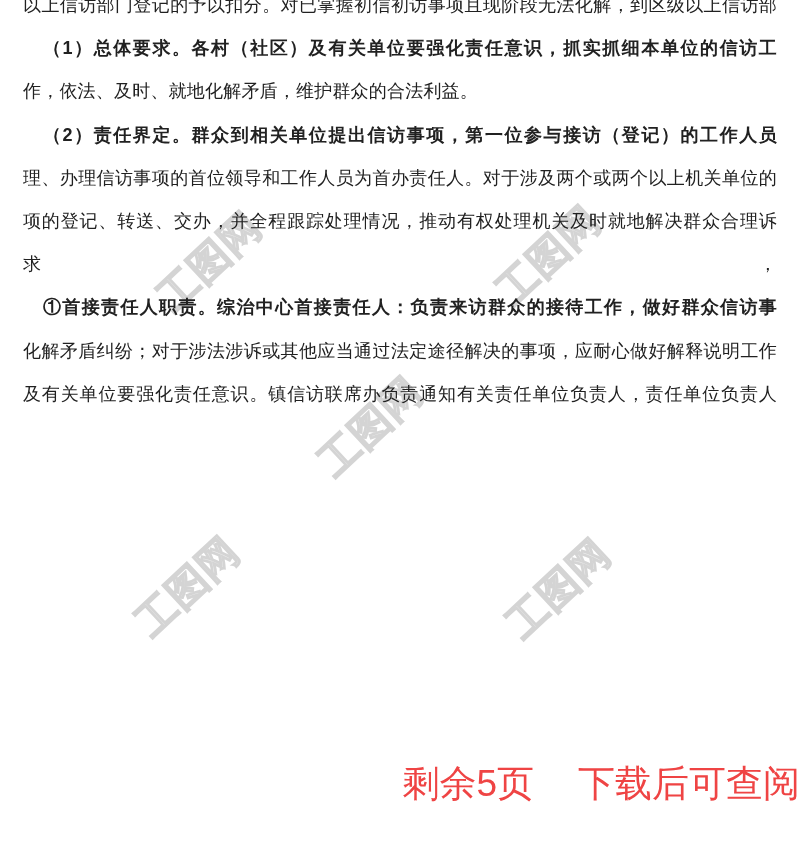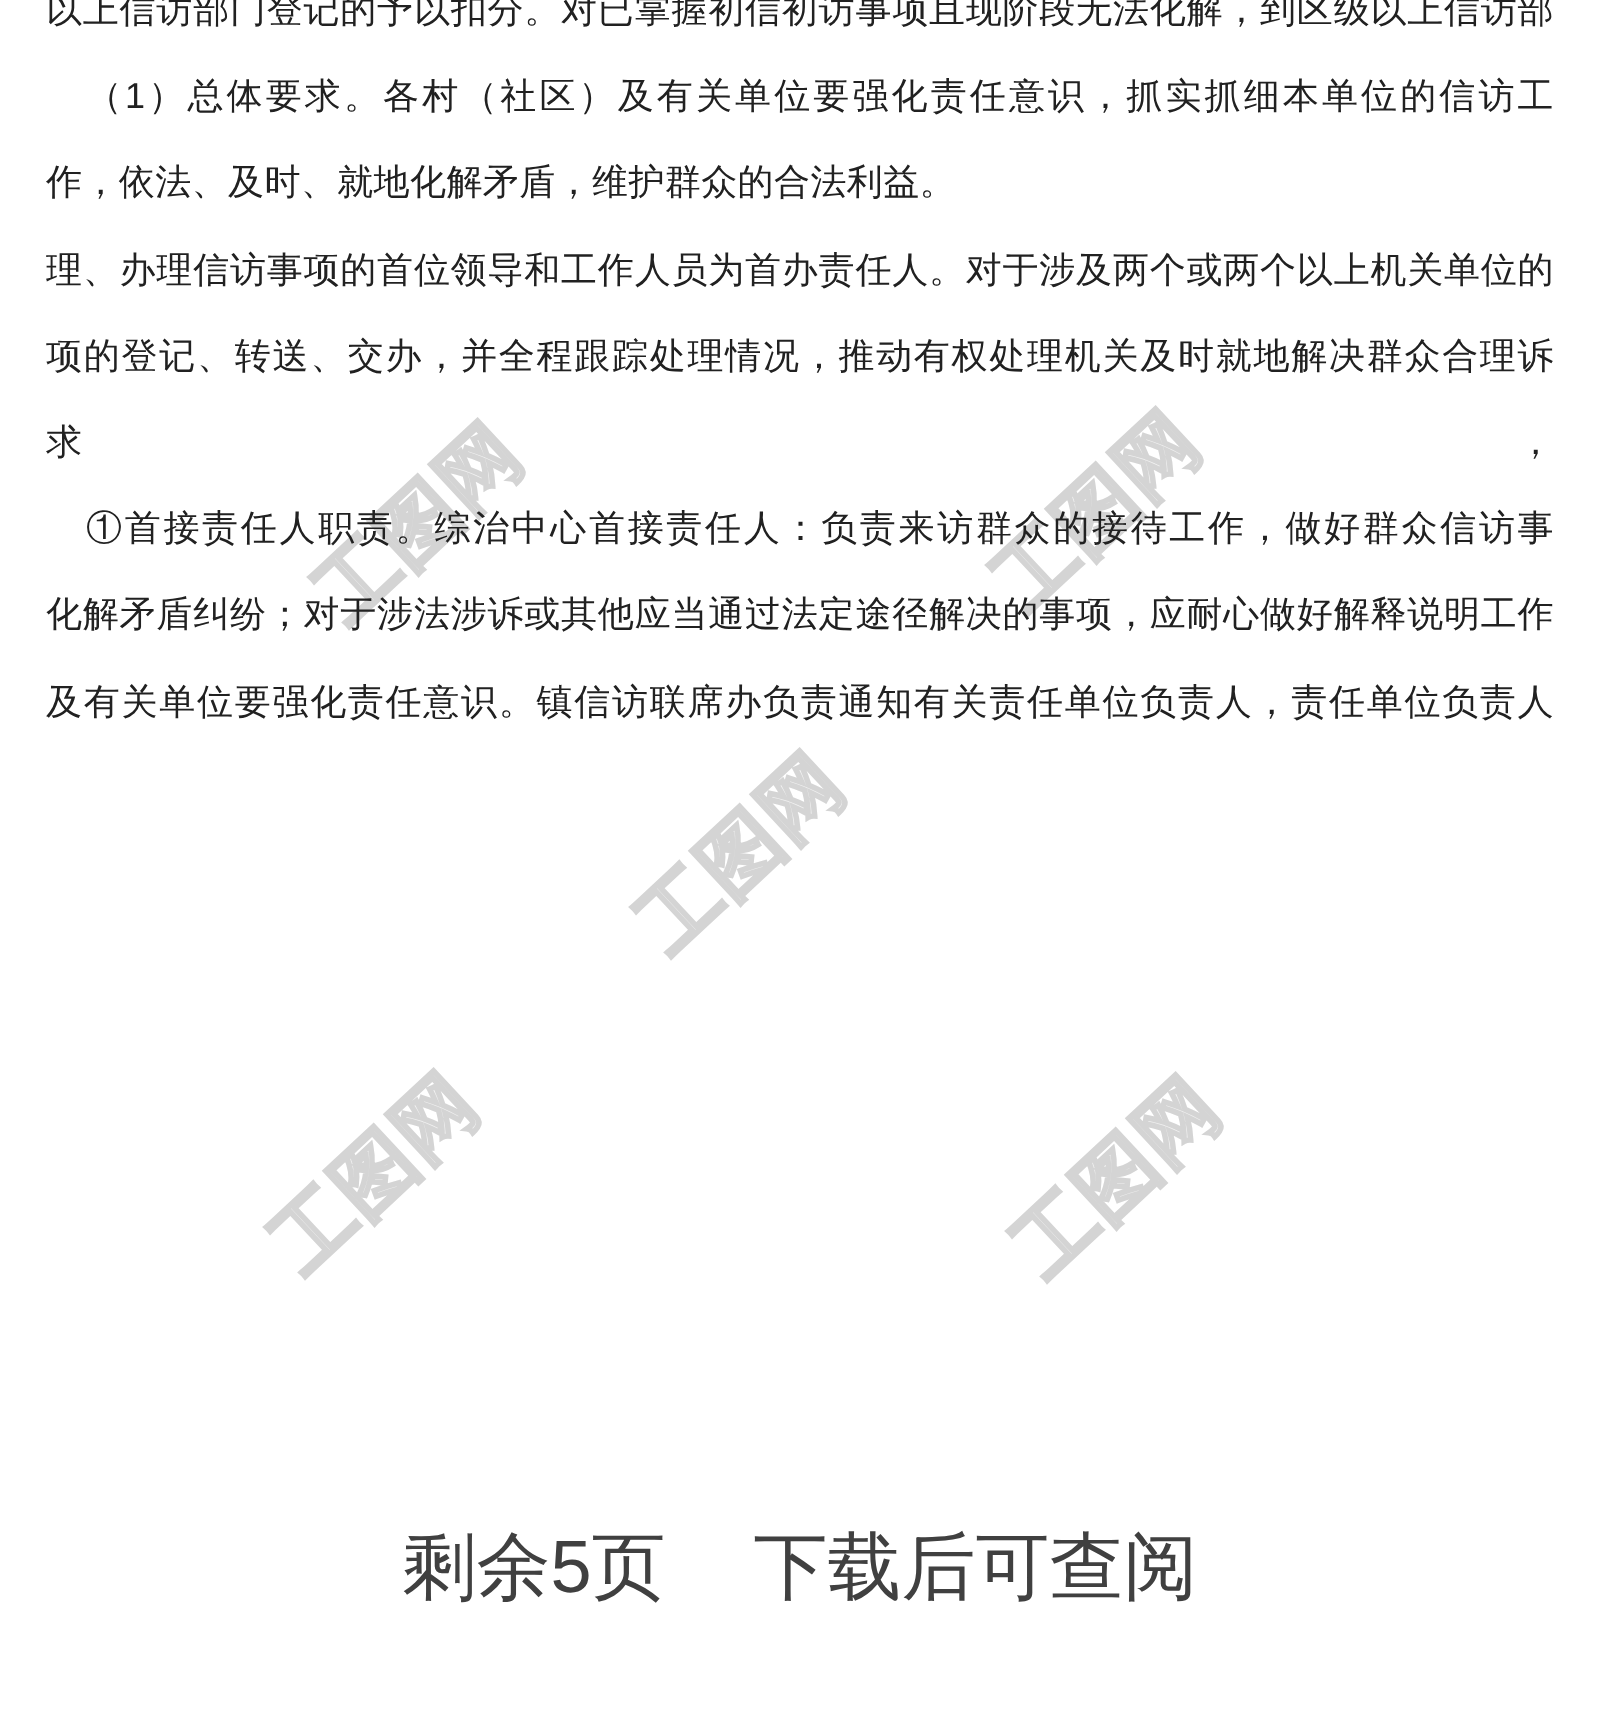--- a/index.html
+++ b/index.html
@@ -15,21 +15,21 @@
     position:absolute;
     top:-16px; left:23px; right:23px;
     color:#212121;
     font-size:18px;
     line-height:43.2px;
     letter-spacing:0.2px;
   }
   .ln { min-height:43.2px; white-space:nowrap; }
   .jf { white-space:normal; text-align:justify; text-align-last:justify; }
   .ind-a { text-indent:46px; }
-  .ind-b { text-indent:20px; }
+  .ind-b { text-indent:20px;font-weight:bold; }
   
   .watermark {
     position:absolute;
     font-size:40px;
     font-weight:bold;
     letter-spacing:1px;
     white-space:nowrap;
     color:#f2f2f2;
     -webkit-text-stroke:1.5px #d4d4d4;
     transform:rotate(-43deg);
@@ -37,42 +37,43 @@
   }
   .wm1 { left:148px; top:234px; }
   .wm2 { left:487px; top:228px; }
   .wm3 { left:309px; top:399px; }
   .wm4 { left:126px; top:559px; }
   .wm5 { left:497px; top:561px; }
   
   .footer {
     position:absolute;
     left:0; right:0; top:762px;
-    text-align:center;
-    color:#404040;
+    text-align:right;
+    color:#ef4444;
     font-size:37px;
     line-height:44px;
   }
   .footer .hint { margin-left:44px; }
 </style>
 </head>
 <body>
 
 <div class="page">
 
   <div class="watermark wm1">工图网</div>
   <div class="watermark wm2">工图网</div>
   <div class="watermark wm3">工图网</div>
   <div class="watermark wm4">工图网</div>
   <div class="watermark wm5">工图网</div>
 
   <div class="doc-text">
     <div class="ln jf">以上信访部门登记的予以扣分。对已掌握初信初访事项且现阶段无法化解，到区级以上信访部</div>
     <div class="ln jf ind-b">（1）总体要求。各村（社区）及有关单位要强化责任意识，抓实抓细本单位的信访工</div>
     <div class="ln">作，依法、及时、就地化解矛盾，维护群众的合法利益。</div>
+    <div class="ln jf ind-b">（2）责任界定。群众到相关单位提出信访事项，第一位参与接访（登记）的工作人员</div>
     <div class="ln jf">理、办理信访事项的首位领导和工作人员为首办责任人。对于涉及两个或两个以上机关单位的</div>
     <div class="ln jf">项的登记、转送、交办，并全程跟踪处理情况，推动有权处理机关及时就地解决群众合理诉求，</div>
     <div class="ln jf ind-b">①首接责任人职责。综治中心首接责任人：负责来访群众的接待工作，做好群众信访事</div>
     <div class="ln jf">化解矛盾纠纷；对于涉法涉诉或其他应当通过法定途径解决的事项，应耐心做好解释说明工作</div>
     <div class="ln jf">及有关单位要强化责任意识。镇信访联席办负责通知有关责任单位负责人，责任单位负责人</div>
   </div>
 
   <div class="footer">
     <span>剩余5页</span><span class="hint">下载后可查阅</span>
   </div>

